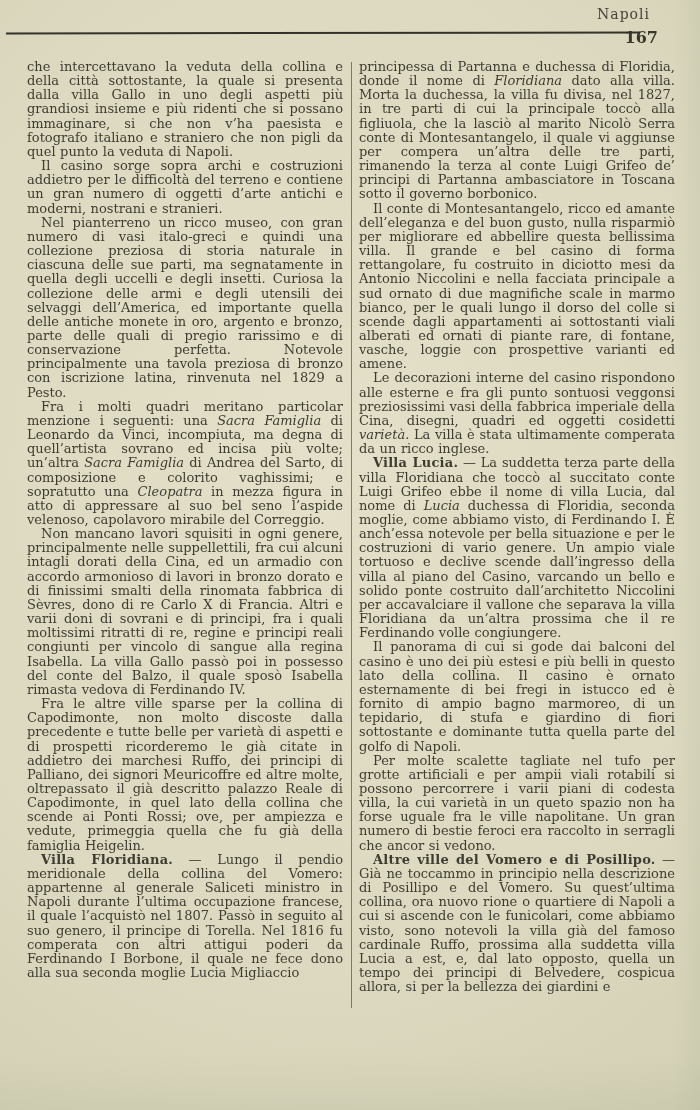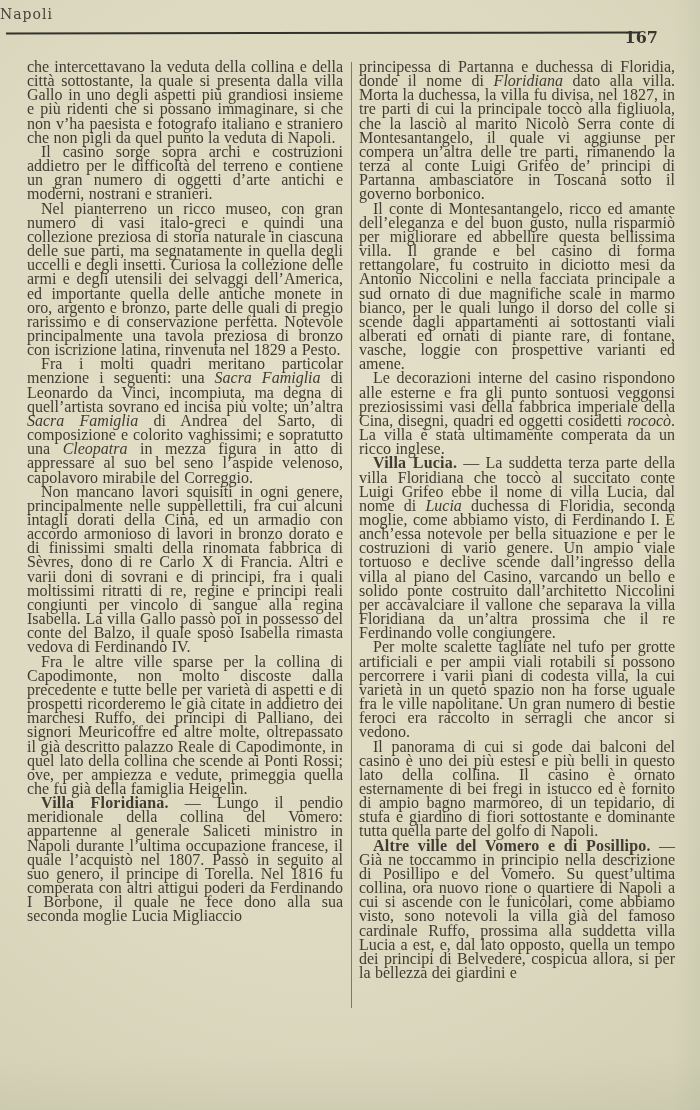--- a/index.html
+++ b/index.html
@@ -11,21 +11,21 @@
       linear-gradient(to left, rgba(168,182,152,0.22) 0%, rgba(168,182,152,0) 4%),
       linear-gradient(to top, rgba(160,170,140,0.18) 0%, rgba(160,170,140,0) 5%),
       radial-gradient(ellipse 120% 90% at 46% 42%, #e4e0c9 0%, #ddd9c0 50%, #d3cfb4 82%, #c8c5aa 100%);
   }
   .page {
     position: absolute; inset: 0;
     color: #3e3c31;
   }
   .header-title {
     position: absolute; top: 6px; left: 0; width: 650px;
-    text-align: left;
+    text-align: right;
     font-size: 14px; letter-spacing: 1px;
     color: #45433a;
   }
   .page-number {
     position: absolute; top: 4px; right: 42px;
     font-size: 16px; font-weight: bold;
     color: #3a382e;
     margin-top: 24px;
   }
   .header-rule {
@@ -33,26 +33,25 @@
     background: #33322b;
     transform: rotate(-0.1deg);
   }
   .columns {
     position: absolute; top: 60px; left: 27px;
     width: 648px;
     display: flex;
   }
   .column {
     width: 316px;
-    font-size: 16px;
+    font-size: 13px;
     line-height: 14.15px;
     text-align: justify;
     word-spacing: 0.4px;
     color: #3e3c31;
-    font-family: Liberation Serif, serif;
   }
   .col-gap { width: 16px; position: relative; }
   .column-divider {
     position: absolute; left: 50%; top: 2px; bottom: 0;
     width: 1px; height: 946px;
     background: #5a584c;
     opacity: 0.75;
   }
   .para { margin: 0; }
   .para.indent { text-indent: 14px; }
@@ -76,20 +75,20 @@
         <p class="para indent"><span>Non mancano lavori squisiti in ogni genere, principalmente nelle suppellettili, fra cui alcuni intagli dorati della Cina, ed un armadio con accordo armonioso di lavori in bronzo dorato e di finissimi smalti della rinomata fabbrica di Sèvres, dono di re Carlo X di Francia. Altri e varii doni di sovrani e di principi, fra i quali moltissimi ritratti di re, regine e principi reali congiunti per vincolo di sangue alla regina Isabella. La villa Gallo passò poi in possesso del conte del Balzo, il quale sposò Isabella rimasta vedova di Ferdinando IV.</span></p>
         <p class="para indent"><span>Fra le altre ville sparse per la collina di Capodimonte, non molto discoste dalla precedente e tutte belle per varietà di aspetti e di prospetti ricorderemo le già citate in addietro dei marchesi Ruffo, dei principi di Palliano, dei signori Meuricoffre ed altre molte, oltrepassato il già descritto palazzo Reale di Capodimonte, in quel lato della collina che scende ai Ponti Rossi; ove, per ampiezza e vedute, primeggia quella che fu già della famiglia Heigelin.</span></p>
         <p class="para indent"><span class="bd">Villa Floridiana.</span><span> — Lungo il pendio meridionale della collina del Vomero: appartenne al generale Saliceti ministro in Napoli durante l’ultima occupazione francese, il quale l’acquistò nel 1807. Passò in seguito al suo genero, il principe di Torella. Nel 1816 fu comperata con altri attigui poderi da Ferdinando I Borbone, il quale ne fece dono alla sua seconda moglie Lucia Migliaccio</span></p>
       </div>
     <div class="col-gap">
       <div class="column-divider"></div>
     </div>
     <div class="column">
         <p class="para"><span>principessa di Partanna e duchessa di Floridia, donde il nome di </span><span class="it">Floridiana</span><span> dato alla villa. Morta la duchessa, la villa fu divisa, nel 1827, in tre parti di cui la principale toccò alla figliuola, che la lasciò al marito Nicolò Serra conte di Montesantangelo, il quale vi aggiunse per compera un’altra delle tre parti, rimanendo la terza al conte Luigi Grifeo de’ principi di Partanna ambasciatore in Toscana sotto il governo borbonico.</span></p>
         <p class="para indent"><span>Il conte di Montesantangelo, ricco ed amante dell’eleganza e del buon gusto, nulla risparmiò per migliorare ed abbellire questa bellissima villa. Il grande e bel casino di forma rettangolare, fu costruito in diciotto mesi da Antonio Niccolini e nella facciata principale a sud ornato di due magnifiche scale in marmo bianco, per le quali lungo il dorso del colle si scende dagli appartamenti ai sottostanti viali alberati ed ornati di piante rare, di fontane, vasche, loggie con prospettive varianti ed amene.</span></p>
-        <p class="para indent"><span>Le decorazioni interne del casino rispondono alle esterne e fra gli punto sontuosi veggonsi preziosissimi vasi della fabbrica imperiale della Cina, disegni, quadri ed oggetti cosidetti </span><span class="it">rococò</span><span>. La villa è stata ultimamente comperata da un ricco inglese.</span></p>
+        <p class="para indent"><span>Le decorazioni interne del casino rispondono alle esterne e fra gli punto sontuosi veggonsi preziosissimi vasi della fabbrica imperiale della Cina, disegni, quadri ed oggetti cosidetti </span><span class="it">varietà</span><span>. La villa è stata ultimamente comperata da un ricco inglese.</span></p>
         <p class="para indent"><span class="bd">Villa Lucia.</span><span> — La suddetta terza parte della villa Floridiana che toccò al succitato conte Luigi Grifeo ebbe il nome di villa Lucia, dal nome di </span><span class="it">Lucia</span><span> duchessa di Floridia, seconda moglie, come abbiamo visto, di Ferdinando I. È anch’essa notevole per bella situazione e per le costruzioni di vario genere. Un ampio viale tortuoso e declive scende dall’ingresso della villa al piano del Casino, varcando un bello e solido ponte costruito dall’architetto Niccolini per accavalciare il vallone che separava la villa Floridiana da un’altra prossima che il re Ferdinando volle congiungere.</span></p>
+        <p class="para indent"><span>Il panorama di cui si gode dai balconi del casino è uno dei più estesi e più belli in questo lato della collina. Il casino è ornato esternamente di bei fregi in istucco ed è fornito di ampio bagno marmoreo, di un tepidario, di stufa e giardino di fiori sottostante e dominante tutta quella parte del golfo di Napoli.</span></p>
         <p class="para indent"><span>Per molte scalette tagliate nel tufo per grotte artificiali e per ampii viali rotabili si possono percorrere i varii piani di codesta villa, la cui varietà in un queto spazio non ha forse uguale fra le ville napolitane. Un gran numero di bestie feroci era raccolto in serragli che ancor si vedono.</span></p>
-        <p class="para indent"><span>Il panorama di cui si gode dai balconi del casino è uno dei più estesi e più belli in questo lato della collina. Il casino è ornato esternamente di bei fregi in istucco ed è fornito di ampio bagno marmoreo, di un tepidario, di stufa e giardino di fiori sottostante e dominante tutta quella parte del golfo di Napoli.</span></p>
         <p class="para indent"><span class="bd">Altre ville del Vomero e di Posillipo.</span><span> — Già ne toccammo in principio nella descrizione di Posillipo e del Vomero. Su quest’ultima collina, ora nuovo rione o quartiere di Napoli a cui si ascende con le funicolari, come abbiamo visto, sono notevoli la villa già del famoso cardinale Ruffo, prossima alla suddetta villa Lucia a est, e, dal lato opposto, quella un tempo dei principi di Belvedere, cospicua allora, si per la bellezza dei giardini e</span></p>
       </div>
   </div>
 </div>
 
 </body></html>

